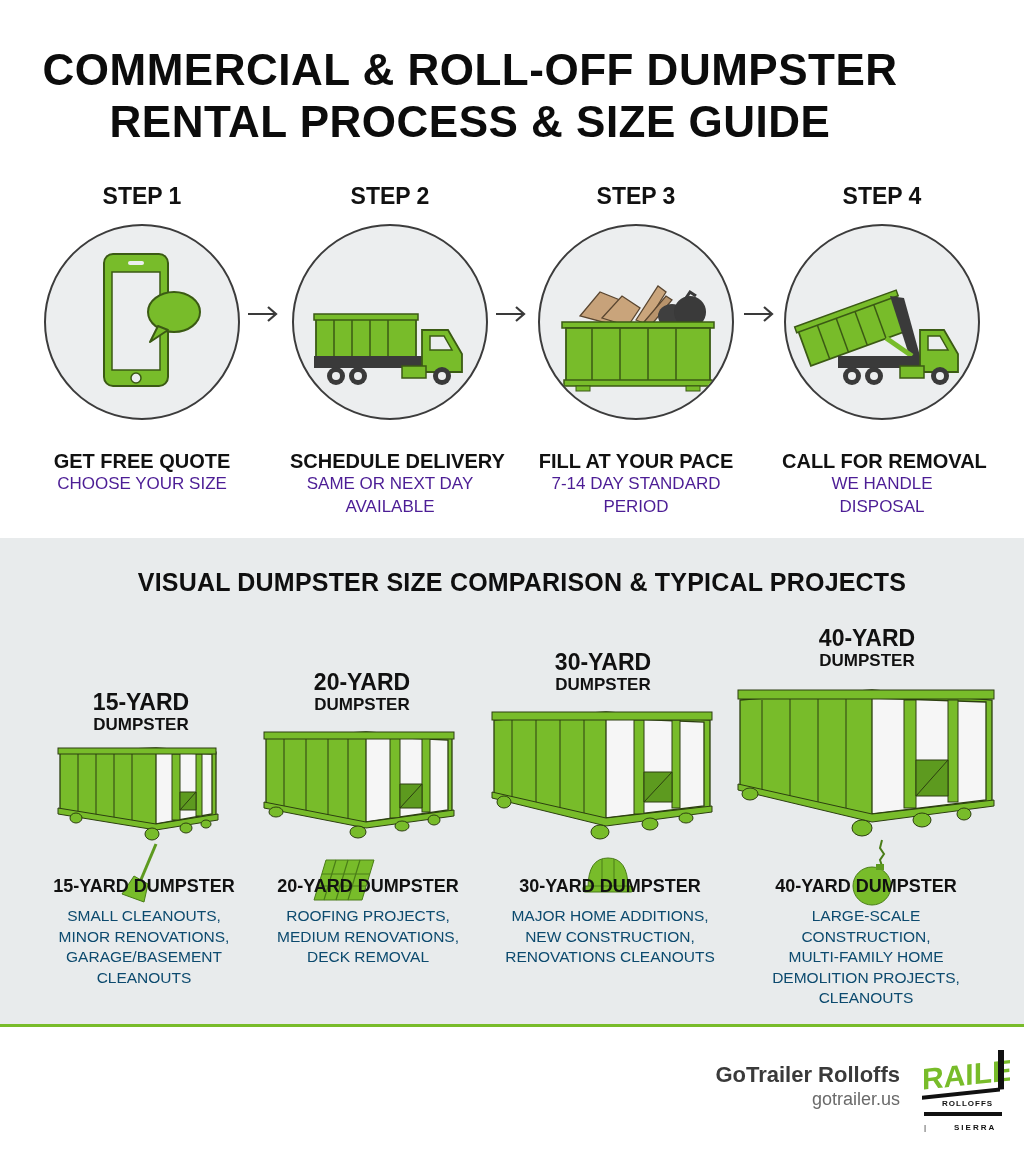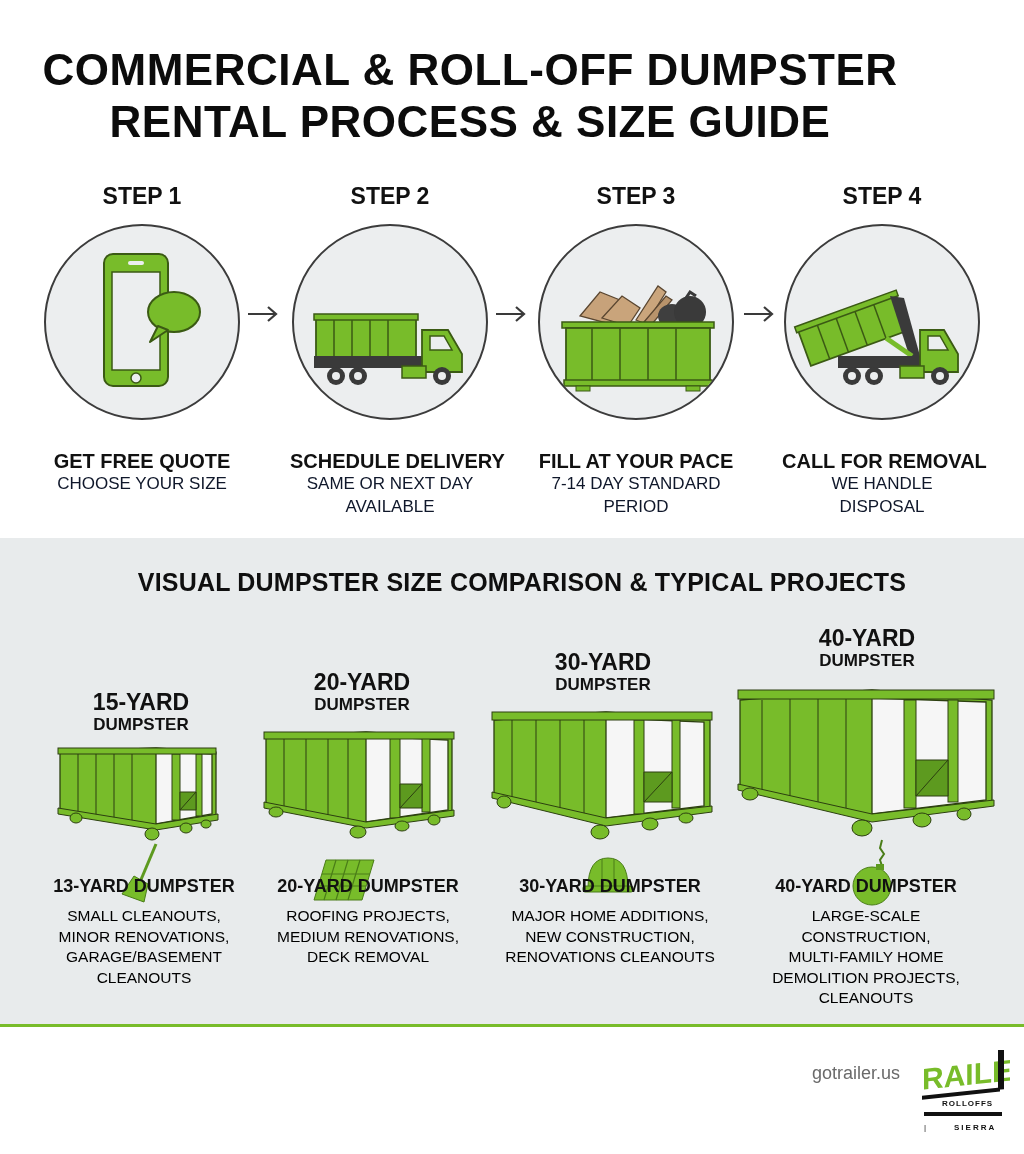--- a/index.html
+++ b/index.html
@@ -12,35 +12,35 @@
   .title span { display: block; font-weight: bold; }
 
   .steps { position: absolute; top: 180px; left: 0; width: 1024px; height: 340px; }
   .step { position: absolute; top: 0; width: 200px; text-align: center; }
   .step-label { font-family: "Liberation Sans", sans-serif; font-weight: bold; font-size: 23px; height: 32px; line-height: 32px; color: #111; }
   .circle { margin: 12px auto 0; width: 196px; height: 196px; border-radius: 50%; background: #eceeef;
     border: 2.5px solid #3c3c3c; position: relative; overflow: hidden; }
   .circle svg { position: absolute; left: 0; top: 0; }
   .step-caption { margin-top: 30px; }
   .cap-title { font-family: "Liberation Sans", sans-serif; font-weight: bold; font-size: 20px; line-height: 22px; color: #111; white-space: nowrap; }
-  .cap-sub { font-family: "Liberation Sans", sans-serif; font-size: 17px; line-height: 23px; color: #0f172a; }
+  .cap-sub { font-family: "Liberation Sans", sans-serif; font-size: 17px; line-height: 23px; color: #4c1d95; }
   .arrow { position: absolute; top: 124px; width: 34px; height: 20px; }
 
   .compare { position: absolute; top: 538px; left: 0; width: 1024px; height: 486px; background: #e8ebec; }
   .compare-title { position: absolute; top: 30px; left: 0; width: 1024px; text-align: center;
     font-family: "Liberation Sans", sans-serif; font-weight: bold; font-size: 25px; color: #0f0f0f; letter-spacing: 0.2px; padding-left: 20px; }
   .dump { position: absolute; text-align: center; }
   .dump-head { font-family: "Liberation Sans", sans-serif; font-weight: bold; color: #111; }
   .dump-head .yard { display: block; font-size: 23px; line-height: 24px; }
   .dump-head .word { display: block; font-size: 17px; line-height: 22px; }
   .proj { position: absolute; top: 334px; width: 240px; text-align: center; }
   .proj-title { font-family: "Liberation Sans", sans-serif; font-weight: bold; font-size: 18px; line-height: 28px; color: #111; position: relative; white-space: nowrap; }
   .proj-title span { position: relative; z-index: 2; }
   .proj-icon { position: absolute; z-index: 1; }
-  .proj-desc { font-family: "Liberation Sans", sans-serif; font-size: 15.5px; line-height: 20.5px; color: #000000; margin-top: 6px; }
+  .proj-desc { font-family: "Liberation Sans", sans-serif; font-size: 15.5px; line-height: 20.5px; color: #0c4a6e; margin-top: 6px; }
 
   .green-bar { position: absolute; top: 1024px; left: 0; width: 1024px; height: 3px; background: #78bc2a; }
 
   .brand { position: absolute; top: 1062px; right: 124px; text-align: right; }
   .brand-name { font-family: "Liberation Sans", sans-serif; font-weight: bold; font-size: 22px; color: #3a3a3a; line-height: 26px; }
   .brand-url { font-family: "Liberation Sans", sans-serif; font-size: 18px; color: #6a6a6a; line-height: 22px; }
   .logo { position: absolute; top: 1050px; left: 920px; width: 90px; height: 84px; }
 </style>
 </head>
 <body>
@@ -277,21 +277,21 @@
       <ellipse cx="228" cy="128" rx="7" ry="6" fill="#78bc2a" stroke="#2c3f10"></ellipse>
     </svg>
   </div>
 
   <div class="proj" style="left:24px;">
     <div class="proj-title">
       <svg class="proj-icon" style="left:96px; top:-30px;" width="40" height="62" viewBox="0 0 40 62">
         <line x1="36" y1="2" x2="20" y2="40" stroke="#5d9a1f" stroke-width="3"></line>
         <path d="M14 34 L28 42 L24 60 L2 52 Z" fill="#78bc2a" stroke="#4a7d18" stroke-width="1"></path>
       </svg>
-      <span>13-YARD DUMPSTER</span>
+      <span>15-YARD DUMPSTER</span>
     </div>
     <div class="proj-desc">
       <div>SMALL CLEANOUTS,</div>
       <div>MINOR RENOVATIONS,</div>
       <div>GARAGE/BASEMENT</div>
       <div>CLEANOUTS</div>
     </div>
   </div>
 
   <div class="proj" style="left:248px;">
@@ -340,20 +340,21 @@
       <div>MULTI-FAMILY HOME</div>
       <div>DEMOLITION PROJECTS,</div>
       <div>CLEANOUTS</div>
     </div>
   </div>
 </div>
 
 <div class="green-bar"></div>
 
 <div class="brand">
+  <div class="brand-name">GoTrailer Rolloffs</div>
   <div class="brand-url">gotrailer.us</div>
 </div>
 
 <svg class="logo" viewBox="0 0 90 84">
   <g transform="skewY(-6)">
     <text x="2" y="40" font-family="Liberation Sans, sans-serif" font-weight="bold" font-size="30" fill="#78bc2a">RAILER</text>
     <rect x="2" y="46" width="78" height="4" fill="#111"></rect>
   </g>
   <rect x="78" y="2" width="6" height="46" fill="#111" transform="skewY(-6)"></rect>
   <text x="22" y="56" font-family="Liberation Sans, sans-serif" font-weight="bold" font-size="8" fill="#111" letter-spacing="1">ROLLOFFS</text>

